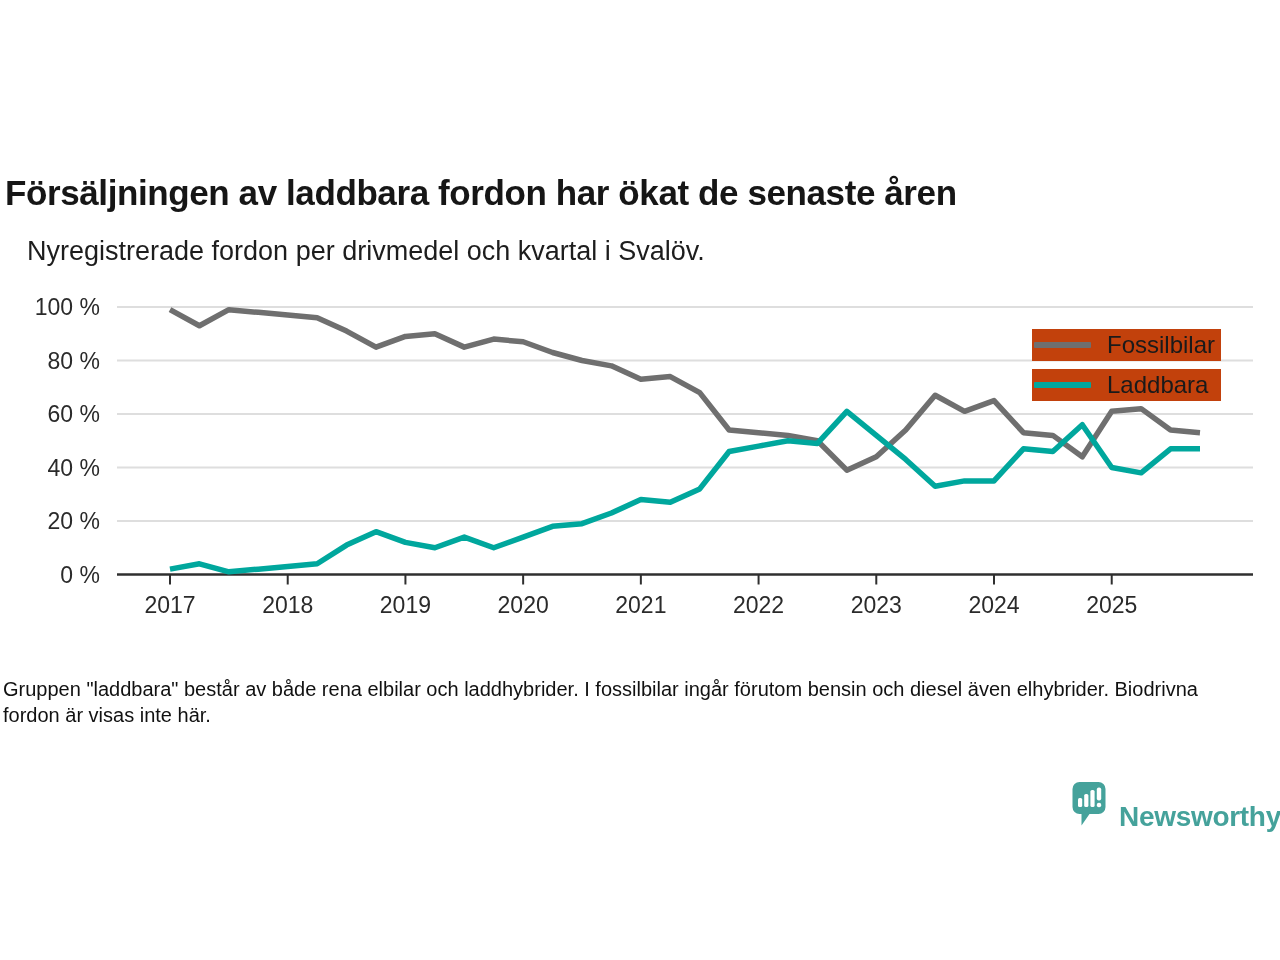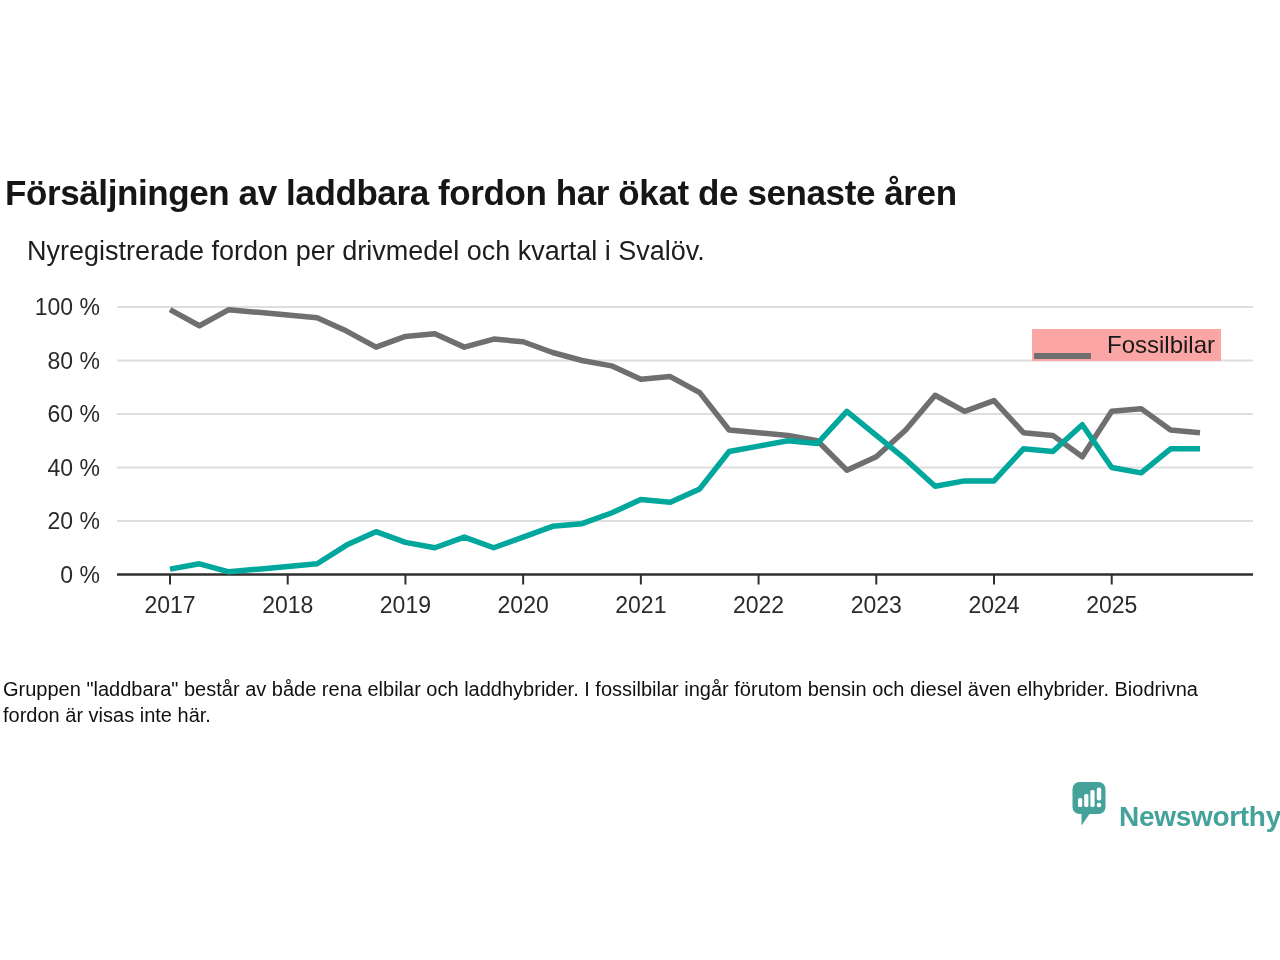--- a/index.html
+++ b/index.html
@@ -44,23 +44,23 @@
   .legend {
     position: absolute;
     left: 1032px;
     top: 329px;
     display: flex;
     flex-direction: column;
     gap: 8px;
   }
   .legend-row {
     display: flex;
-    align-items: flex-end;
+    align-items: center;
     gap: 16px;
-    background: #fca5a5;
+    background: #c2410c;
     padding: 2px 6px 2px 2px;
   }
   .swatch {
     width: 57px;
     height: 6px;
     border-radius: 1px;
     flex: 0 0 auto;
   }
   .legend-label {
     font-size: 24px;
@@ -133,20 +133,24 @@
       <text x="1111.7142857142858" y="322.5" text-anchor="middle" font-size="23">2025</text>
       <polyline points="170,19.67500000000001 199.42857142857142,35.72500000000002 228.85714285714286,19.67500000000001 258.2857142857143,22.350000000000023 287.7142857142857,25.025000000000034 317.1428571428571,27.700000000000045 346.57142857142856,41.07500000000002 376,57.12500000000003 405.42857142857144,46.42500000000001 434.85714285714283,43.75000000000003 464.2857142857143,57.12500000000003 493.7142857142857,49.10000000000002 523.1428571428571,51.775000000000006 552.5714285714286,62.47500000000002 582,70.5 611.4285714285713,75.85000000000002 640.8571428571429,89.22500000000002 670.2857142857142,86.55000000000001 699.7142857142857,102.60000000000002 729.1428571428571,140.05 758.5714285714286,142.72500000000002 788,145.4 817.4285714285714,150.75 846.8571428571428,180.175 876.2857142857142,166.8 905.7142857142857,140.05 935.1428571428571,105.275 964.5714285714286,121.32500000000002 994,110.625 1023.4285714285713,142.72500000000002 1052.8571428571427,145.4 1082.2857142857142,166.8 1111.7142857142858,121.32500000000002 1141.142857142857,118.65 1170.5714285714284,140.05 1200,142.72500000000002" fill="none" stroke="#6f6f6f" stroke-width="5.5" stroke-linejoin="round" stroke-linecap="butt"></polyline>
       <polyline points="170,279.15 199.42857142857142,273.8 228.85714285714286,281.825 258.2857142857143,279.15 287.7142857142857,276.475 317.1428571428571,273.8 346.57142857142856,255.075 376,241.7 405.42857142857144,252.4 434.85714285714283,257.75 464.2857142857143,247.05 493.7142857142857,257.75 523.1428571428571,247.05 552.5714285714286,236.35 582,233.675 611.4285714285713,222.975 640.8571428571429,209.60000000000002 670.2857142857142,212.275 699.7142857142857,198.9 729.1428571428571,161.45 758.5714285714286,156.10000000000002 788,150.75 817.4285714285714,153.425 846.8571428571428,121.32500000000002 876.2857142857142,145.4 905.7142857142857,169.47500000000002 935.1428571428571,196.22500000000002 964.5714285714286,190.875 994,190.875 1023.4285714285713,158.775 1052.8571428571427,161.45 1082.2857142857142,134.70000000000002 1111.7142857142858,177.5 1141.142857142857,182.85000000000002 1170.5714285714284,158.775 1200,158.775" fill="none" stroke="#00a79d" stroke-width="5.5" stroke-linejoin="round" stroke-linecap="butt"></polyline>
     </svg>
 
   <div class="legend">
     <div class="legend-row">
       <span class="swatch" id="swatch-0" style="background: rgb(111, 111, 111);"></span>
       <span class="legend-label">Fossilbilar</span>
     </div>
+    <div class="legend-row">
+      <span class="swatch" id="swatch-1" style="background: rgb(0, 167, 157);"></span>
+      <span class="legend-label">Laddbara</span>
+    </div>
   </div>
 
   <div class="note">Gruppen "laddbara" består av både rena elbilar och laddhybrider. I fossilbilar ingår förutom bensin och diesel även elhybrider. Biodrivna fordon är visas inte här.</div>
 
   <div class="brand">
     <svg class="brand-logo" id="brand-logo" width="34" height="47" viewBox="0 0 34 47">
       <path id="logo-bubble" d="M7.5 1 H26.5 A7 7 0 0 1 33.5 8 V26 A7 7 0 0 1 26.5 33 H17.5 L9.5 44.5 V33 H7.5 A7 7 0 0 1 0.5 26 V8 A7 7 0 0 1 7.5 1 Z" fill="#45a29b"></path>
       <rect x="6" y="17" width="4.2" height="9" rx="1.6" fill="#ffffff"></rect>
       <rect x="12.2" y="13" width="4.2" height="13" rx="1.6" fill="#ffffff"></rect>
       <rect x="18.4" y="9" width="4.2" height="17" rx="1.6" fill="#ffffff"></rect>

